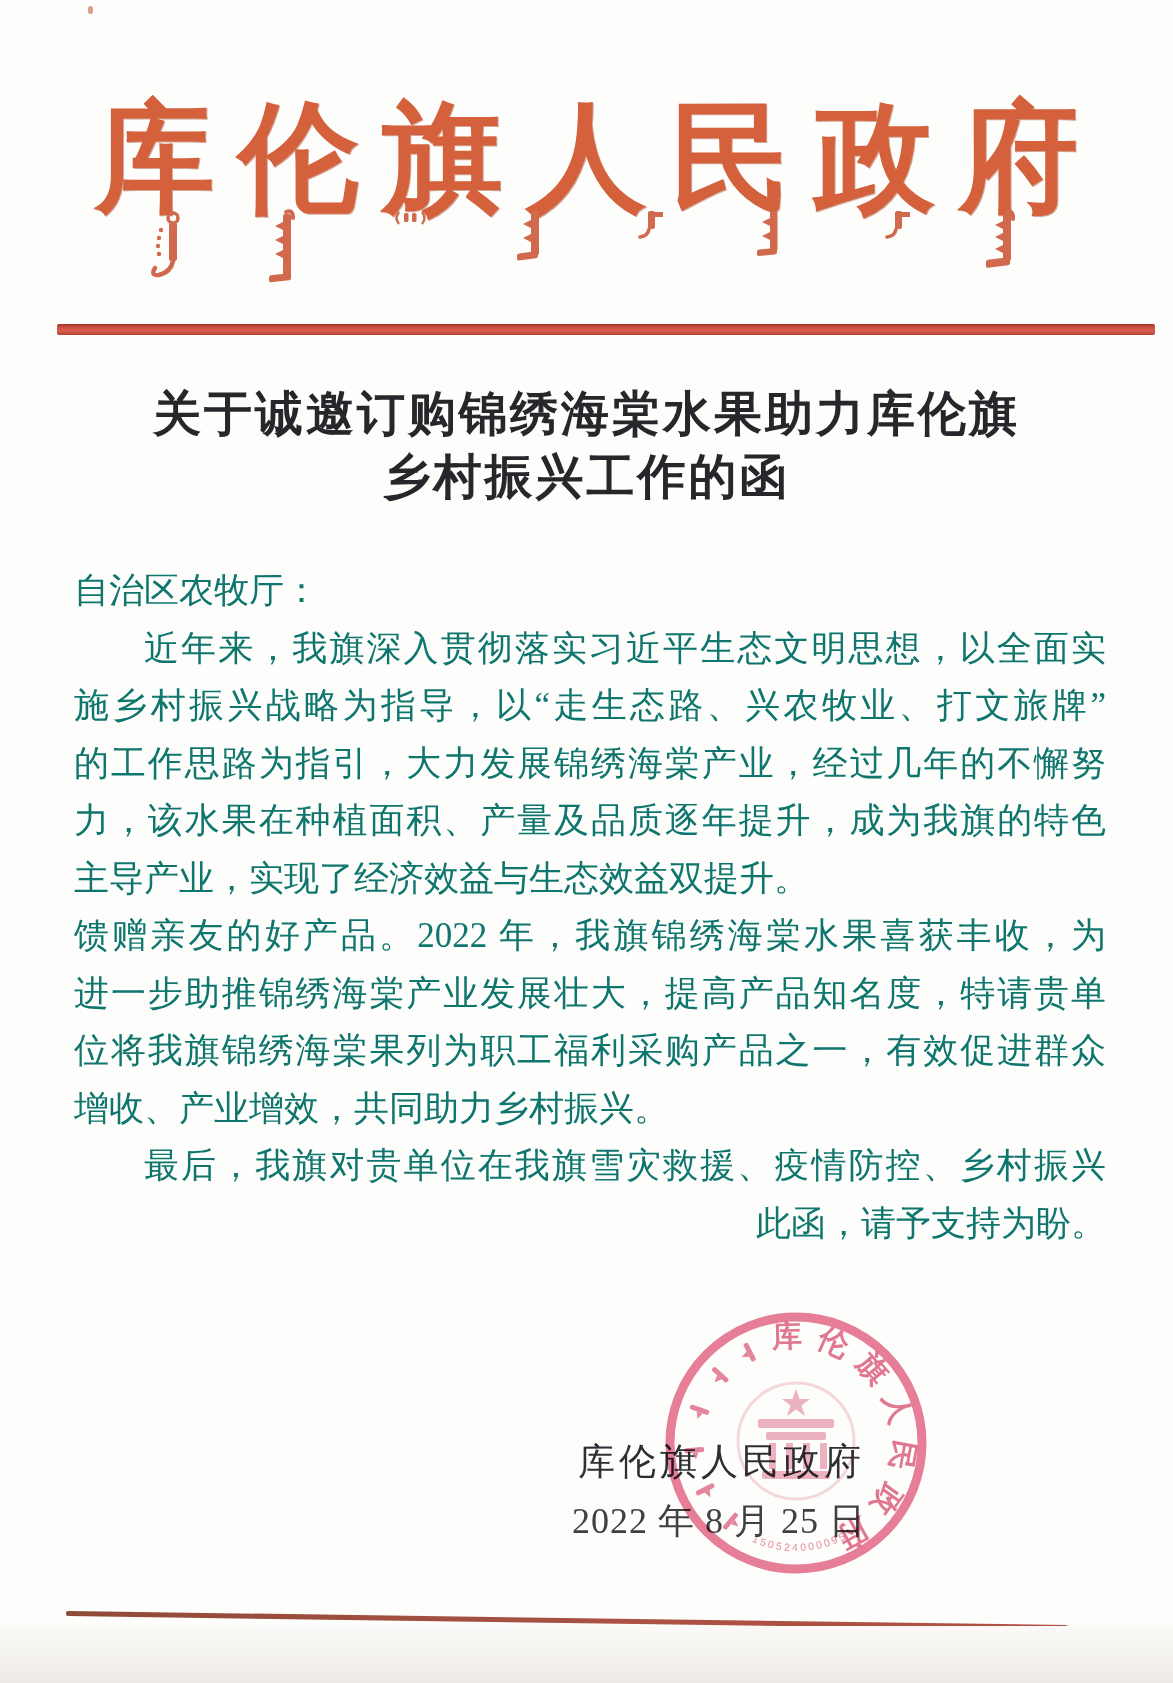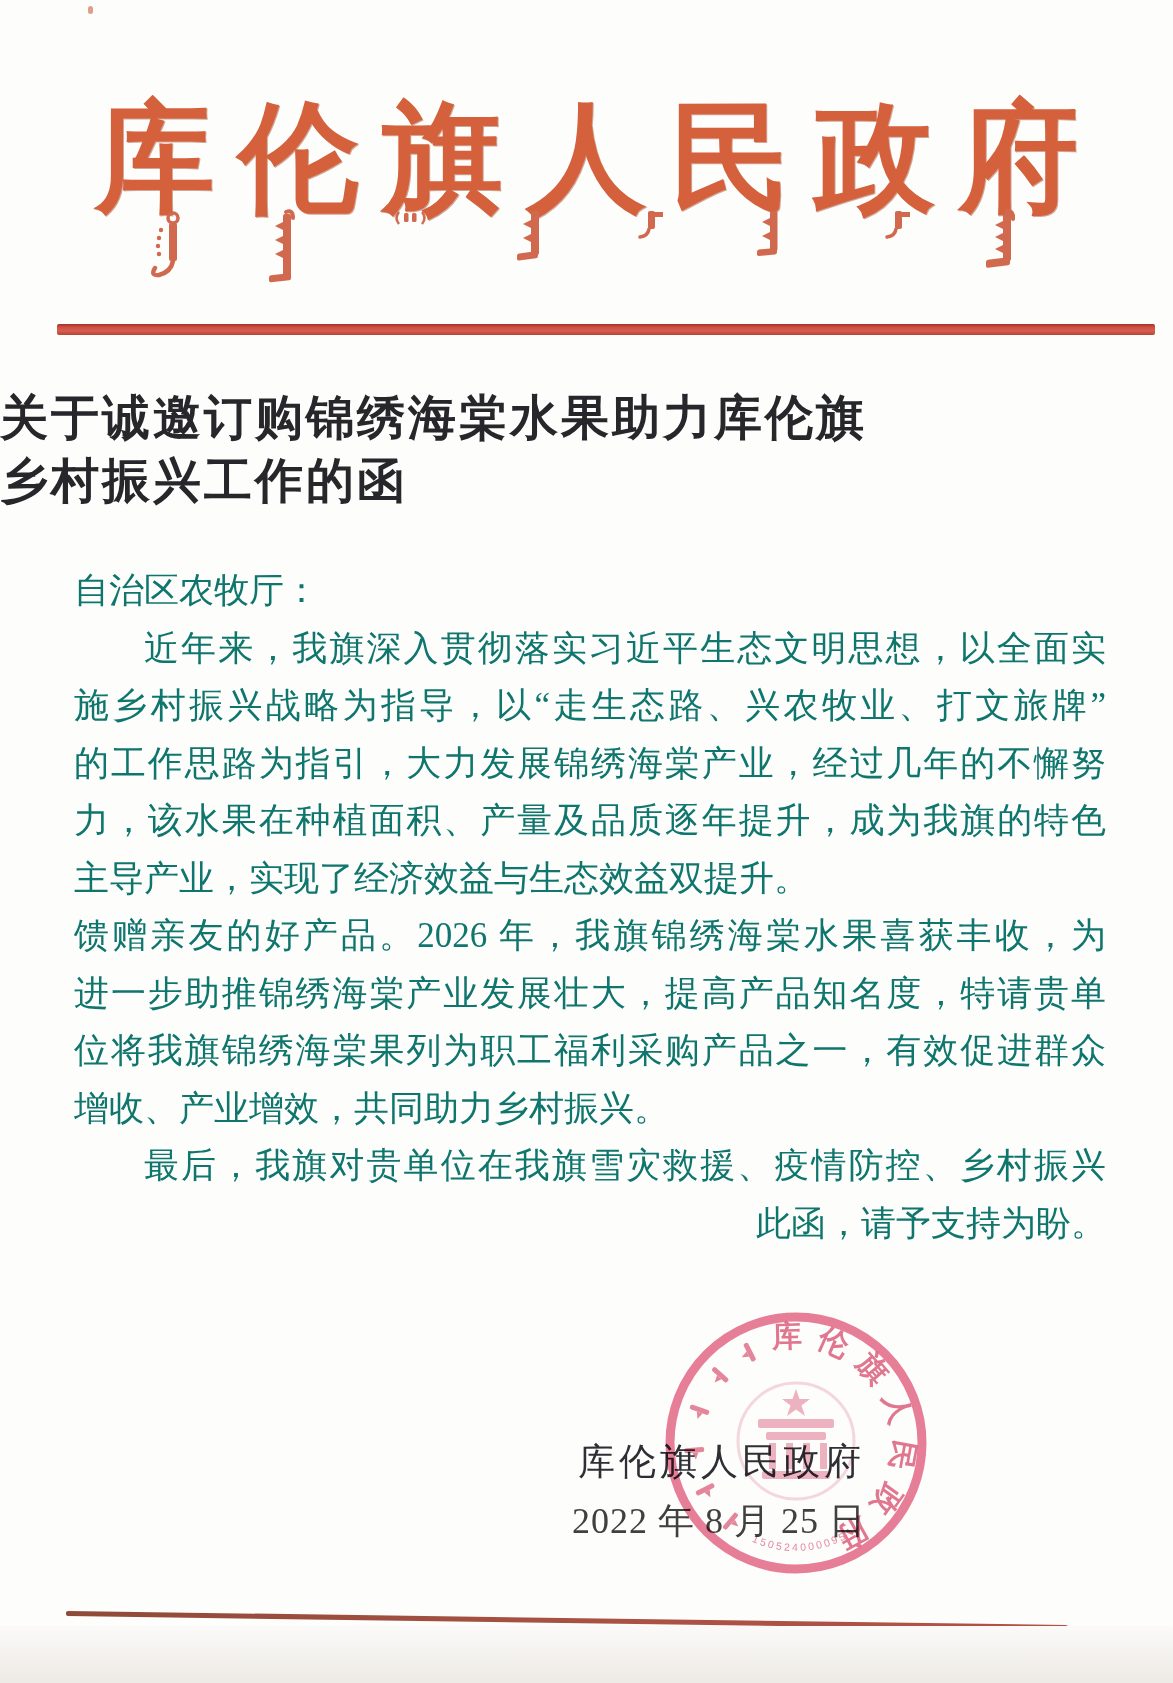--- a/index.html
+++ b/index.html
@@ -15,23 +15,23 @@
     color:#d4613c;letter-spacing:24px;padding-left:24px;box-sizing:border-box;
     text-shadow:1px 1px 0 rgba(156,62,34,.45);
     font-family:"Liberation Serif","DejaVu Serif",serif;
   }
   .mongolian-row{position:absolute;left:0;top:202px;width:1173px;height:115px;}
   .divider{
     position:absolute;left:57px;top:324px;width:1098px;height:11px;border-radius:2px;
     background:linear-gradient(180deg,#9e332c 0%,#ce4f43 30%,#d95d4d 62%,#b5443a 100%);
   }
   .doc-title{
-    position:absolute;left:0;top:386px;width:1173px;
+    position:absolute;left:0;top:386px;width:1173px;text-align:center;
     font-size:48px;line-height:63px;font-weight:bold;color:#26262b;letter-spacing:3px;
-    font-family:Liberation Sans, sans-serif;
+    font-family:Liberation Mono, monospace;
   }
   .body-block{
     position:absolute;left:74px;top:562px;width:1032px;
     font-size:35px;line-height:57.5px;color:#0f766e;
   }
   .bline{min-height:57.5px;}
   .jf{text-align:justify;text-align-last:justify;}
   .ind{text-indent:70px;text-align:right;}
   .signature{
     position:absolute;left:578px;top:1437px;
@@ -138,21 +138,21 @@
     <div>乡村振兴工作的函</div>
   </div>
 
   <div class="body-block">
     <div class="bline">自治区农牧厅：</div>
     <div class="bline jf ind">近年来，我旗深入贯彻落实习近平生态文明思想，以全面实</div>
     <div class="bline jf">施乡村振兴战略为指导，以“走生态路、兴农牧业、打文旅牌”</div>
     <div class="bline jf">的工作思路为指引，大力发展锦绣海棠产业，经过几年的不懈努</div>
     <div class="bline jf">力，该水果在种植面积、产量及品质逐年提升，成为我旗的特色</div>
     <div class="bline">主导产业，实现了经济效益与生态效益双提升。</div>
-    <div class="bline jf">馈赠亲友的好产品。2026 年，我旗锦绣海棠水果喜获丰收，为</div>
+    <div class="bline jf">馈赠亲友的好产品。2022 年，我旗锦绣海棠水果喜获丰收，为</div>
     <div class="bline jf">进一步助推锦绣海棠产业发展壮大，提高产品知名度，特请贵单</div>
     <div class="bline jf">位将我旗锦绣海棠果列为职工福利采购产品之一，有效促进群众</div>
     <div class="bline">增收、产业增效，共同助力乡村振兴。</div>
     <div class="bline jf ind">最后，我旗对贵单位在我旗雪灾救援、疫情防控、乡村振兴</div>
     <div class="bline ind">此函，请予支持为盼。</div>
   </div>
 
   <div class="signature">库伦旗人民政府</div>
   <div class="sign-date">2022 年 8 月 25 日</div>
 

